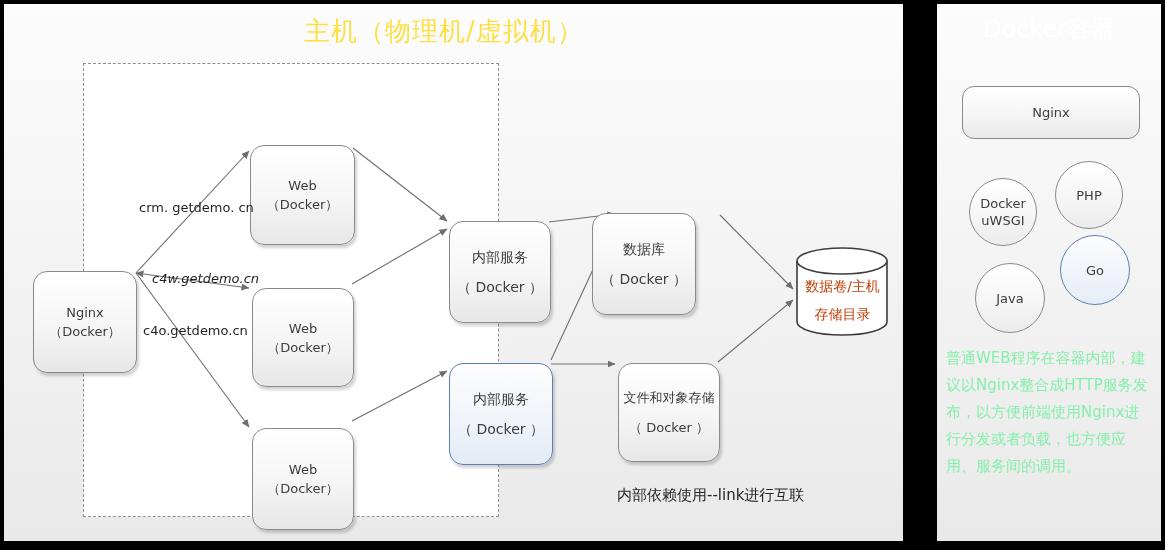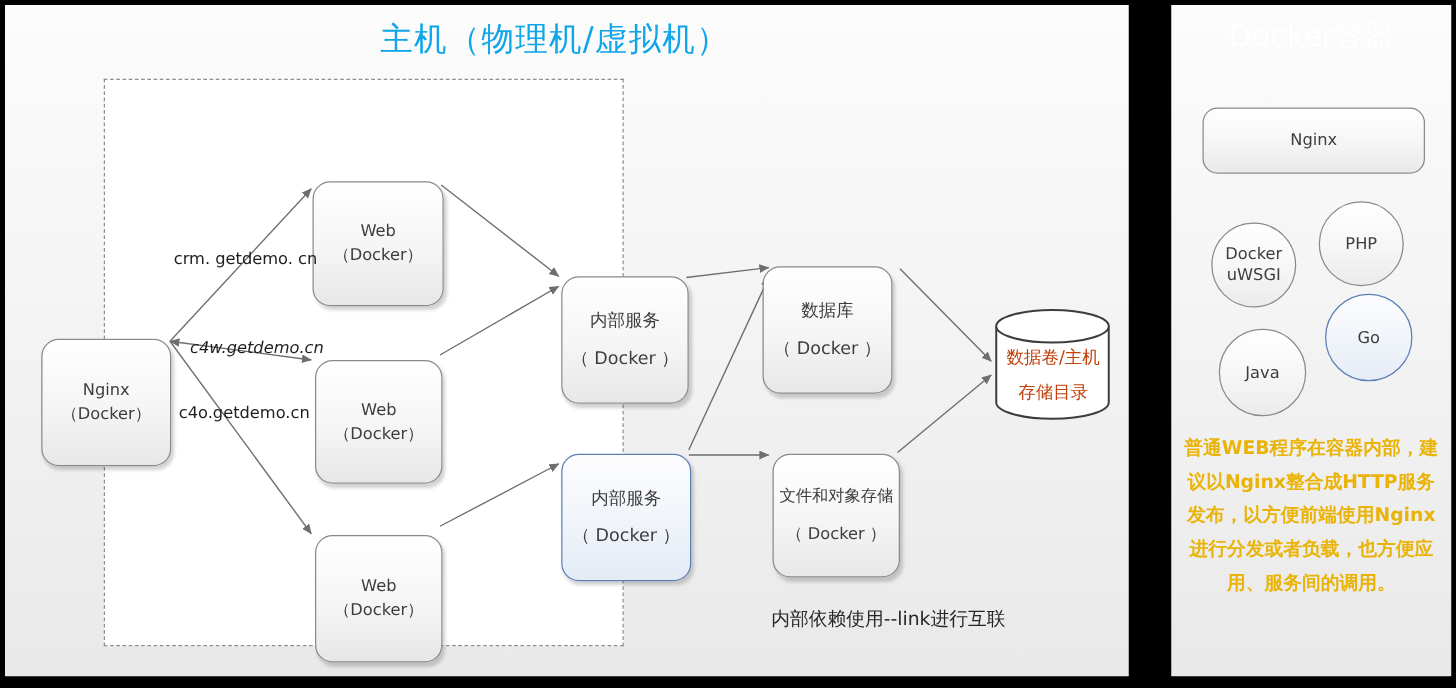--- a/index.html
+++ b/index.html
@@ -8,21 +8,21 @@
     background:#000;
     font-family:"DejaVu Sans","Liberation Sans",sans-serif;
   }
   
   .panel{position:absolute;top:4px;height:537px;background:linear-gradient(180deg,#fcfcfc 0%,#f4f4f4 45%,#e9e9e9 100%);}
   #host-panel{left:4px;width:899px;}
   #docker-panel{left:937px;width:224px;}
   
   .host-title{
     position:absolute;left:4px;top:14px;width:880px;text-align:center;
-    font-size:26px;color:#0ea5e9;letter-spacing:1px;z-index:5;
+    font-size:26px;color:#fde047;letter-spacing:1px;z-index:5;
   }
   .docker-title{
     position:absolute;left:937px;top:13px;width:224px;text-align:center;
     font-size:24px;color:#ffffff;z-index:5;
   }
   
   #host-boundary{
     position:absolute;left:83px;top:63px;width:414px;height:452px;
     border:1px dashed #8f8f8f;background:#ffffff;z-index:1;
   }
@@ -39,21 +39,21 @@
     background:linear-gradient(180deg,#fdfdfe 0%,#f0f4fa 55%,#e4ebf5 100%);
   }
   .node.wide-gap .l1{margin-bottom:11px;font-size:14px;}
   .node.wide-gap .l2{font-size:14px;}
   #node-nginx{left:33px;top:223px;width:102px;height:100px;}
   #node-web1{left:250px;top:97px;width:103px;height:98px;}
   #node-web2{left:252px;top:240px;width:100px;height:97px;}
   #node-web3{left:252px;top:380px;width:100px;height:100px;}
   #node-internal1{left:449px;top:173px;width:100px;height:100px;}
   #node-internal2{left:449px;top:315px;width:102px;height:100px;}
-  #node-db{left:610px;top:165px;width:102px;height:100px;}
+  #node-db{left:592px;top:165px;width:102px;height:100px;}
   #node-storage{left:618px;top:315px;width:100px;height:97px;font-size:13px;}
   #node-storage .l1{margin-bottom:11px;}
   
   .edge-label{position:absolute;z-index:4;font-size:13px;color:#1f1f1f;white-space:nowrap;}
   #label-crm{left:139px;top:200px;}
   #label-c4w{left:152px;top:271px;font-style:italic;}
   #label-c4o{left:143px;top:323px;}
   #link-note{position:absolute;left:617px;top:473px;z-index:4;font-size:15px;color:#262626;white-space:nowrap;margin-top:13px;}
   
   #volume-text{
@@ -79,21 +79,21 @@
   .circle.blue{
     border-color:#5b7fb5;
     background:linear-gradient(180deg,#fdfdff 0%,#f0f4fa 55%,#e6ecf6 100%);
   }
   #circle-python{left:969px;top:178px;width:66px;height:66px;}
   #circle-php{left:1055px;top:161px;width:66px;height:66px;}
   #circle-go{left:1060px;top:235px;width:68px;height:68px;}
   #circle-java{left:975px;top:263px;width:68px;height:68px;}
   #docker-paragraph{
     position:absolute;left:946px;top:345px;width:206px;z-index:4;
-    font-size:15px;line-height:27px;color:#eab308;text-align:center;font-weight:bold;
+    font-size:15px;line-height:27px;color:#86efac;
   }
 </style>
 </head>
 <body>
 
 <div id="host-panel" class="panel"></div>
 <div id="docker-panel" class="panel"></div>
 
 <div class="host-title">主机（物理机/虚拟机）</div>
 <div class="docker-title">Docker容器</div>

